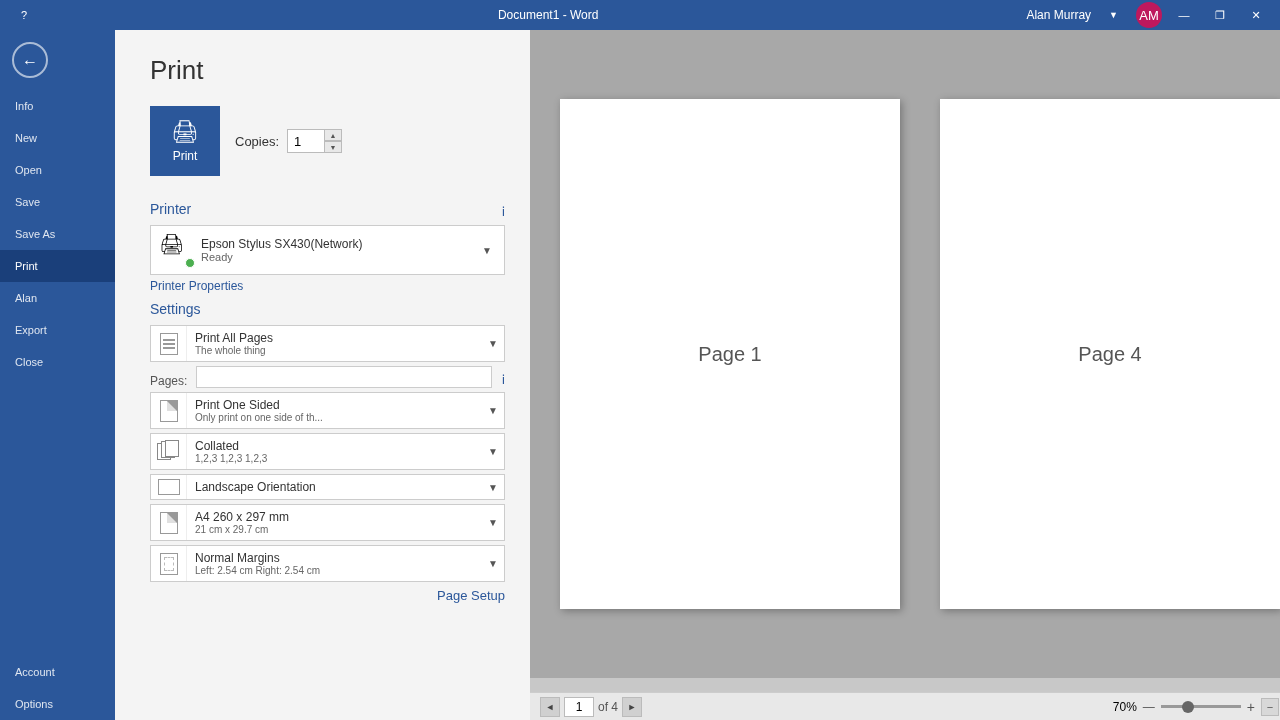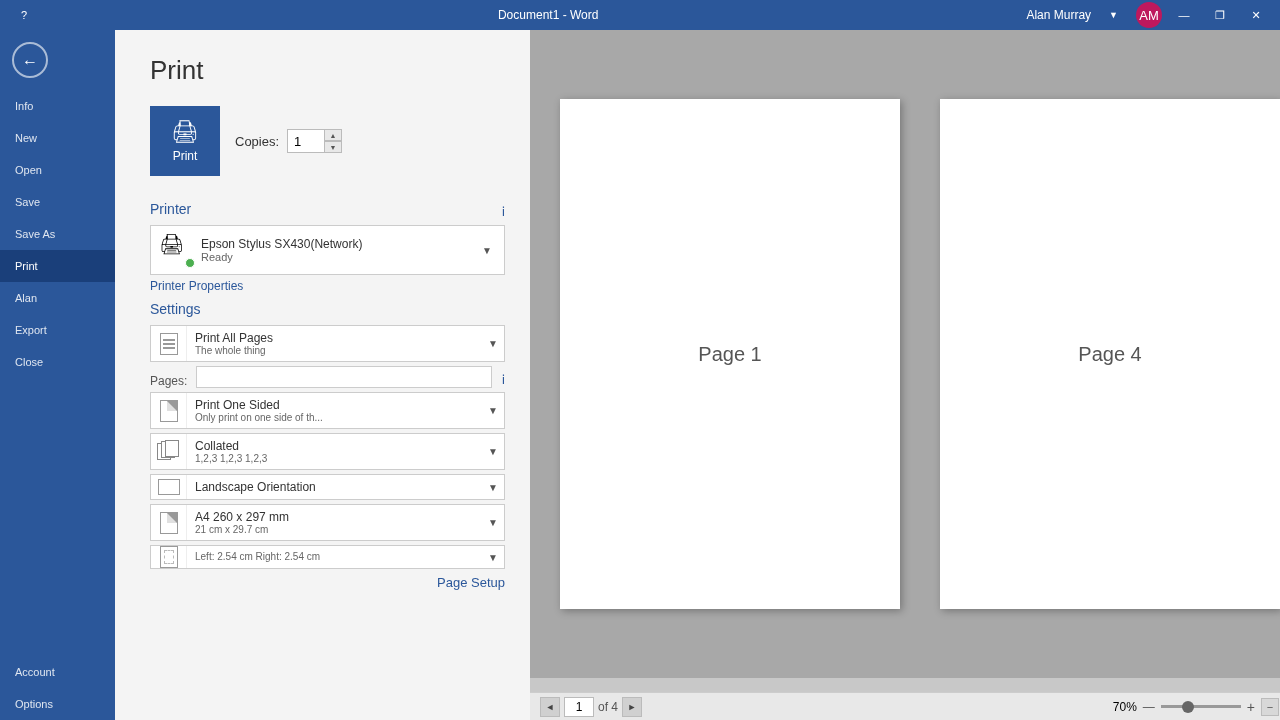--- a/index.html
+++ b/index.html
@@ -461,20 +461,21 @@
         <div class="settings-arrow-col">▼</div>
       </div>
 
       <div class="settings-row">
         <div class="settings-icon-col">
           <div class="margin-icon">
             <div class="margin-inner"></div>
           </div>
         </div>
         <div class="settings-text-col">
+          <div class="settings-main-text">Normal Margins</div>
           <div class="settings-sub-text">Left: 2.54 cm   Right: 2.54 cm</div>
         </div>
         <div class="settings-arrow-col">▼</div>
       </div>
 
       <div class="page-setup-link">Page Setup</div>
     </div>
 
     <div class="preview-area">
       <div class="preview-scroll">

